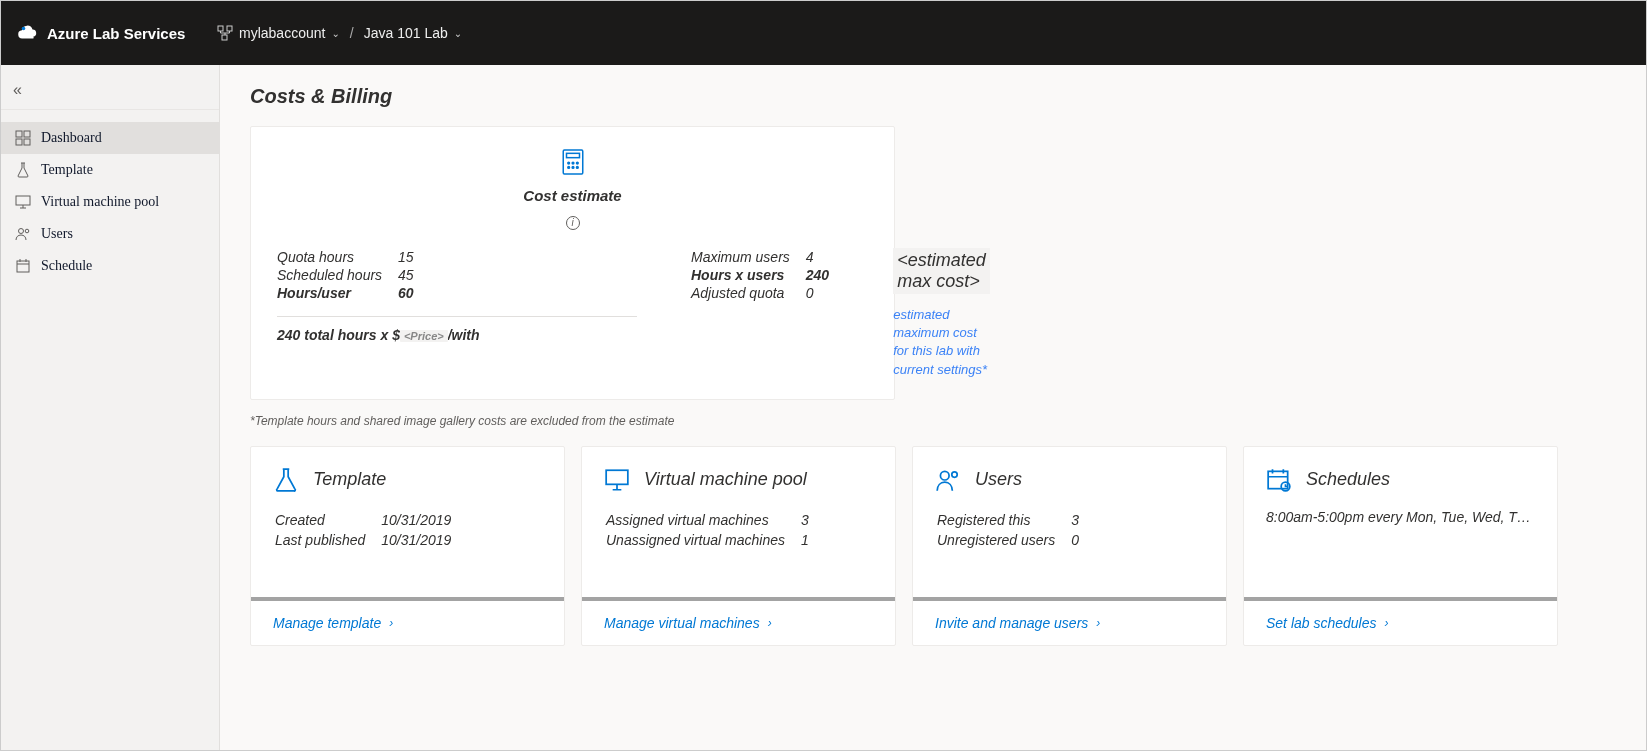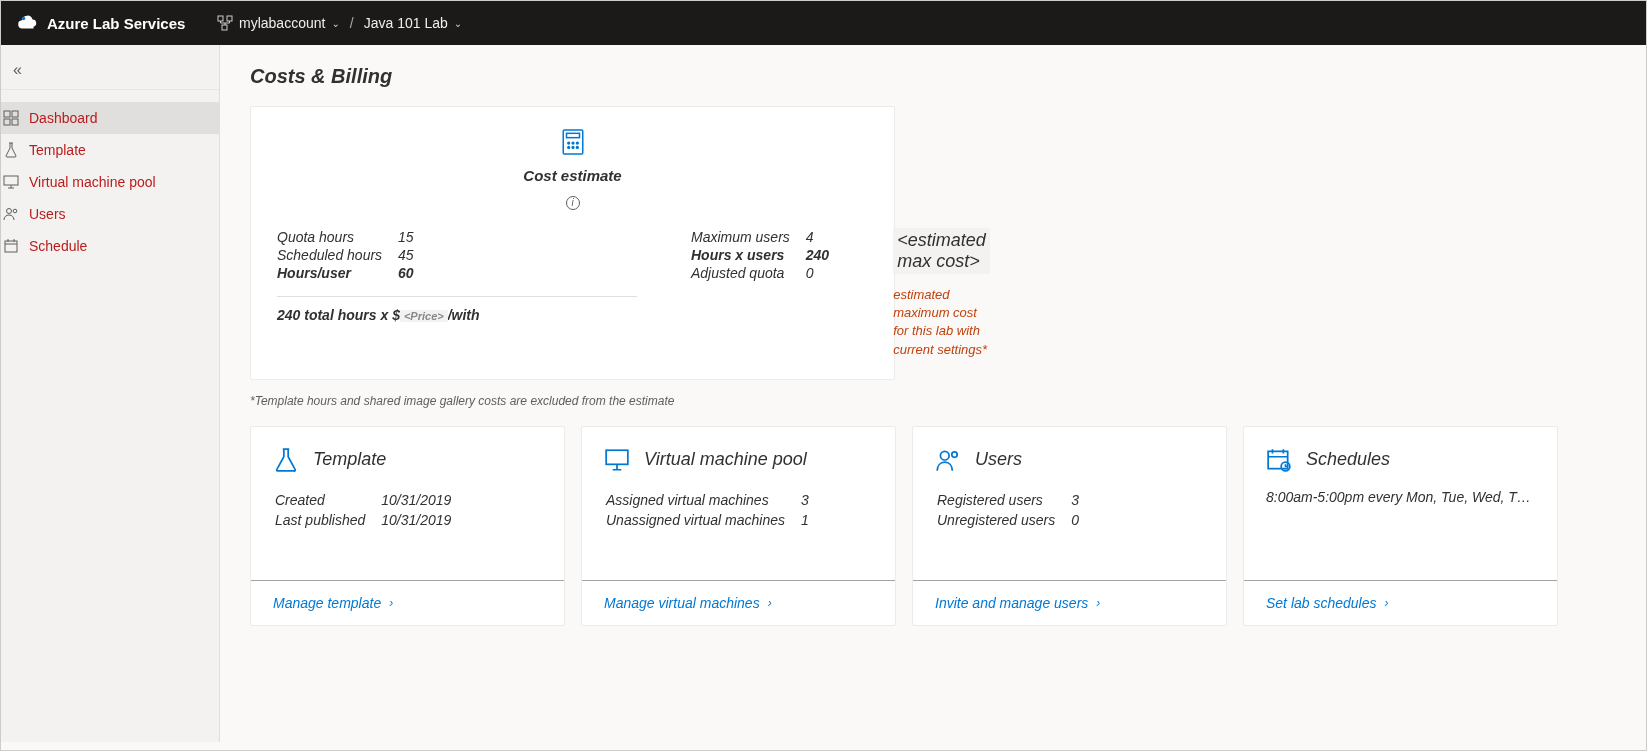--- a/index.html
+++ b/index.html
@@ -9,21 +9,21 @@
     color: #323130;
     background: #faf9f8;
     width: 1647px;
     height: 751px;
     overflow: hidden;
     border: 1px solid #ccc;
   }
   .topbar {
     background: #1b1a19;
     color: #fff;
-    height: 44px;
+    height: 64px;
     display: flex;
     align-items: center;
     padding: 0 16px;
   }
   .brand {
     display: flex;
     align-items: center;
     gap: 8px;
     font-weight: 600;
     font-size: 15px;
@@ -50,23 +50,24 @@
   .collapse-row {
     padding: 6px 12px 10px 12px;
     border-bottom: 1px solid #e8e6e4;
     margin-bottom: 12px;
   }
   .collapse-btn { color: #605e5c; font-size: 16px; cursor: pointer; }
   .nav-item {
     display: flex;
     align-items: center;
     gap: 10px;
-    padding: 8px 2px;
+    padding: 8px 14px;
     cursor: pointer;
-    color: #b91c1c;
+    color: #0f172a;
+    font-family: Liberation Serif, serif;
   }
   .nav-item.selected { background: #e1dfdd; font-weight: 400; }
   .nav-icon { width: 16px; height: 16px; flex: 0 0 16px; color: #605e5c; }
   .main {
     flex: 1;
     overflow: auto;
     padding: 20px 30px;
     background: #faf9f8;
     font-style: italic;
   }
@@ -108,38 +109,38 @@
   .price-blur {
     display:inline-block; background:#f3f2f1; color:#888; border-radius:1px;
     padding:0 4px; font-size:11px; filter: blur(0.4px);
   }
   .cost-right { max-width: 190px; }
   .est-max {
     font-size: 18px; font-weight: 400; background: #f3f2f1;
     padding: 2px 4px; display:inline-block; margin-bottom: 12px;
     color:#323130;
   }
-  .est-desc { font-size: 13px; color:#c2410c; line-height: 1.4; }
+  .est-desc { font-size: 13px; color:#3b82f6; line-height: 1.4; }
   .footnote { font-size: 12px; color:#605e5c; margin-top: 14px; }
   .overview-grid {
     display: flex; gap: 16px; margin-top: 18px;
   }
   .ov-card {
     background:#fff; border:1px solid #edebe9; border-radius:2px;
     width: 315px; height: 200px; padding: 20px 22px 0 22px;
     display:flex; flex-direction:column;
   }
   .ov-head { display:flex; align-items:center; gap:14px; margin-bottom:16px; }
   .ov-icon { width:26px; height:26px; color:#0078d4; }
   .ov-title { font-size: 18px; font-weight: 400; }
   .ov-body { flex:1; font-size:14px; }
   .ov-body table td { padding: 1px 14px 1px 0; }
   .ov-text { font-size:14px; color:#323130; white-space:nowrap; overflow:hidden; text-overflow:ellipsis; }
   .ov-foot {
-    border-top: 1px solid #a3a3a3; margin: 0 -22px; padding: 14px 22px;
+    border-top: 4px solid #a3a3a3; margin: 0 -22px; padding: 14px 22px;
   }
   .link {
     color:#0078d4; cursor:pointer; display:inline-flex; align-items:center; gap:8px;
     font-size:14px;
   }
   .link .arrow { font-size: 12px; }
 </style>
 </head>
 <body>
 
@@ -365,21 +366,21 @@
                 <path d="M2 22c0-5 3-8 7-8s7 3 7 8"></path>
                 <circle cx="18" cy="7" r="2.5"></circle>
               </g>
             </svg>
           <span class="ov-title">Users</span>
         </div>
         <div class="ov-body">
           <table>
             <tbody>
                 <tr>
-                  <td>Registered users</td>
+                  <td>Registered this</td>
                   <td>3</td>
                 </tr>
             <tr>
                   <td>Unregistered users</td>
                   <td>0</td>
                 </tr>
           </tbody>
             </table>
         </div>
         <div class="ov-foot">

